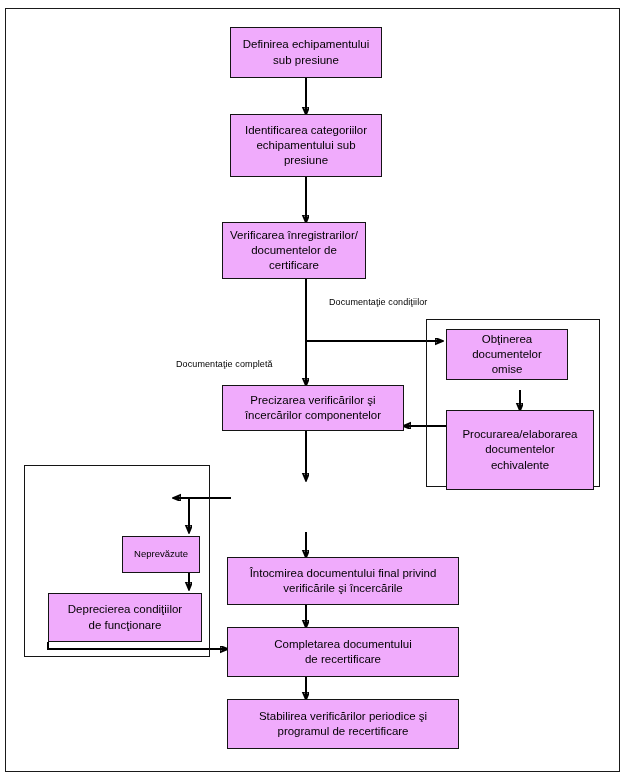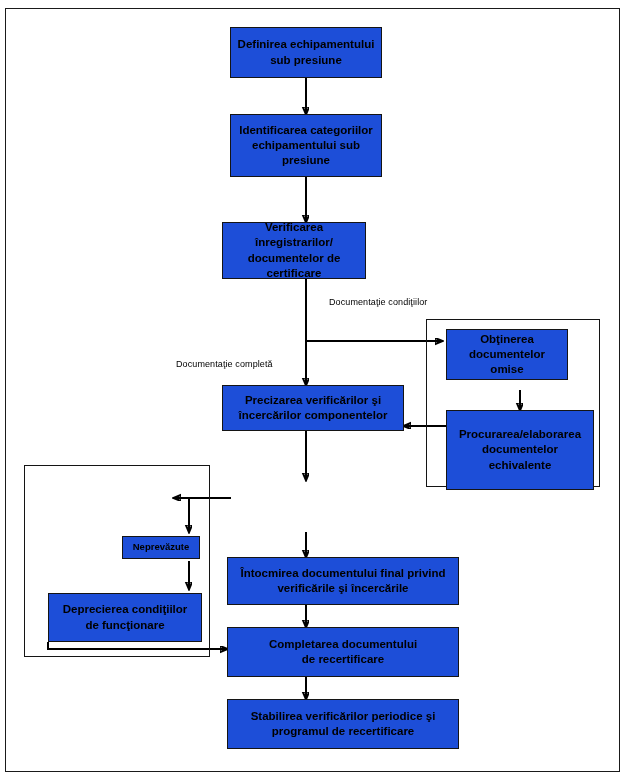--- a/index.html
+++ b/index.html
@@ -20,31 +20,30 @@
   .frame {
     position: absolute;
     box-sizing: border-box;
     border: 1.5px solid #1a1a1a;
     background: transparent;
   }
   .node {
     position: absolute;
     box-sizing: border-box;
     border: 1.5px solid #141414;
-    background: #1d4ed8;
+    background: #f0abfc;
     display: flex;
     align-items: center;
     justify-content: center;
     text-align: center;
     color: #000000;
     font-size: 11.5px;
     line-height: 1.32;
     padding: 2px 4px;
     white-space: pre-line;
-    font-weight: bold;
   }
   .node.small {
     font-size: 9.5px;
   }
   .group {
     position: absolute;
     box-sizing: border-box;
     border: 1.5px solid #141414;
     background: transparent;
   }
@@ -134,21 +133,21 @@
 
   <div class="node" style="left:446px; top:410px; width:148px; height:80px;">Procurarea/elaborarea
 documentelor
 echivalente</div>
 
   <div class="node" style="left:222px; top:385px; width:182px; height:46px;">Precizarea verificărilor şi
 încercărilor componentelor</div>
 
 
 
-  <div class="node small" style="left:122px; top:536px; width:78px; height:23px;">Neprevăzute</div>
+  <div class="node small" style="left:122px; top:536px; width:78px; height:37px;">Neprevăzute</div>
 
   <div class="node" style="left:227px; top:557px; width:232px; height:48px;">Întocmirea documentului final privind
 verificările şi încercările</div>
 
   <div class="node" style="left:48px; top:593px; width:154px; height:49px;">Deprecierea condiţiilor
 de funcţionare</div>
 
   <div class="node" style="left:227px; top:627px; width:232px; height:50px;">Completarea documentului
 de recertificare</div>
 

